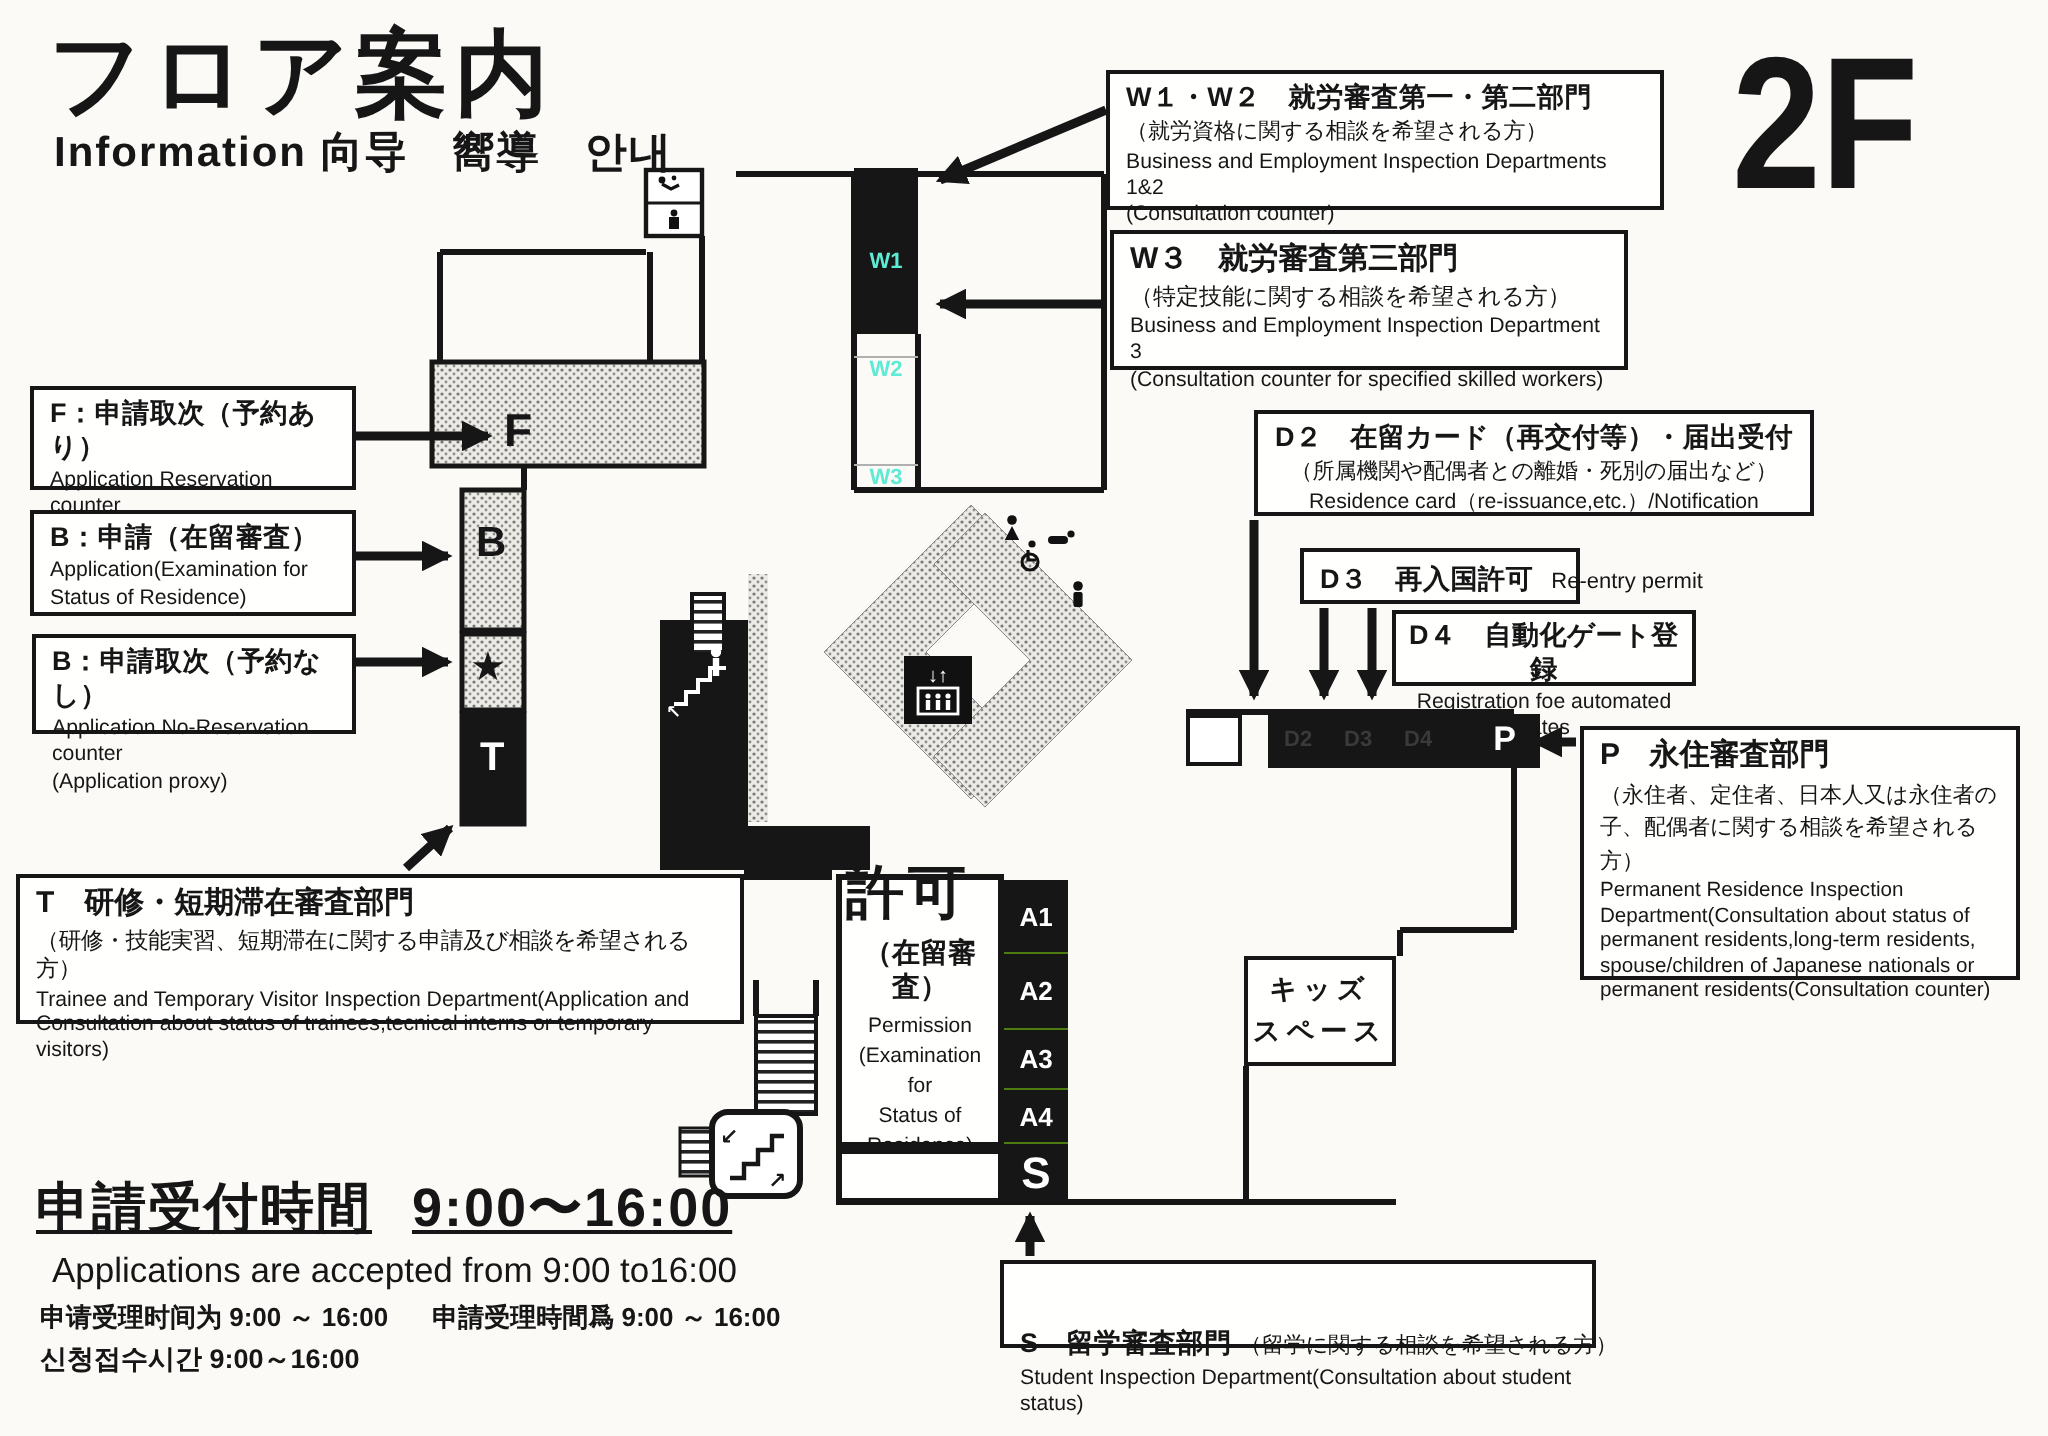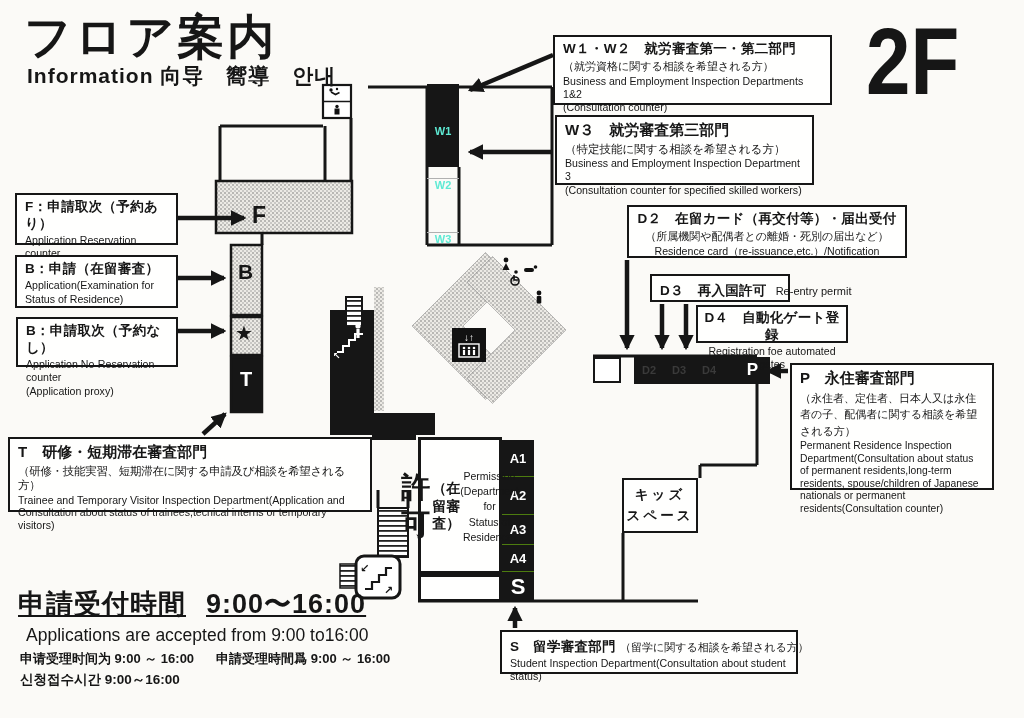--- a/index.html
+++ b/index.html
@@ -34,21 +34,21 @@
   .acol .cell{display:flex;align-items:center;justify-content:center;color:#fff;
               font-size:13px;font-weight:bold;}
   .acol .cell + .cell{border-top:1px solid #4d7c0f;}
   .acol .s-cell{font-size:22px;}
   .bar-d{left:621px;top:357px;width:136px;height:27px;margin-left:13px;}
   .bar-d span{position:absolute;font-weight:bold;}
   .faintlab{color:#3a3a3a;font-size:11px;top:7px;}
   .p-lab{color:#fff;font-size:17px;right:12px;top:3px;}
 
   .perm-box{left:418px;top:437px;width:84px;height:137px;border-width:3px;display:flex;
-            flex-direction:row;align-items:center;justify-content:center;text-align:center;padding:2px;}
+            flex-direction:column;align-items:flex-start;justify-content:center;text-align:center;padding:2px;}
   .perm-title{font-size:29px;font-weight:bold;letter-spacing:2px;}
   .perm-sub{font-size:14px;font-weight:bold;margin-top:2px;}
   .perm-en{font-size:10.5px;line-height:1.45;margin-top:3px;}
   .perm-empty{left:418px;top:574px;width:84px;height:28px;border-width:3px;padding:0;}
   .kids-box{left:622px;top:478px;width:76px;height:55px;display:flex;flex-direction:column;
             align-items:center;justify-content:center;gap:4px;padding:0;}
   .kids-box div{font-size:13.5px;font-weight:bold;letter-spacing:3px;}
 
   
   .hours{left:18px;top:586px;width:430px;}
@@ -216,21 +216,21 @@
     <div class="cell" style="height:30px;">A3</div>
     <div class="cell" style="height:26px;">A4</div>
     <div class="cell s-cell" style="height:31px;">S</div>
   </div>
 
   <div class="abox perm-box">
     <div class="perm-title">許可</div>
     <div class="perm-sub">（在留審査）</div>
     <div class="perm-en">
       <div>Permission</div>
-      <div>(Department for</div>
+      <div>(Examination for</div>
       <div>Status of</div>
       <div>Residence)</div>
     </div>
   </div>
   <div class="abox perm-empty"></div>
 
   <div class="abox kids-box">
     <div>キッズ</div>
     <div>スペース</div>
   </div>
@@ -257,21 +257,21 @@
 
   <div class="abox" style="left:650px;top:274px;width:140px;height:28px;white-space:nowrap;padding-top:4px;">
     <span class="jt">D３　再入国許可</span><span class="en-inline">Re-entry permit</span>
   </div>
 
   <div class="abox" style="left:696px;top:305px;width:152px;height:38px;text-align:center;padding:3px 4px;">
     <div class="jt">D４　自動化ゲート登録</div>
     <div class="en">Registration foe automated gates</div>
   </div>
 
-  <div class="abox" style="left:790px;top:363px;width:204px;height:127px;">
+  <div class="abox" style="left:790px;top:363px;width:220px;height:127px;">
     <div class="jt15">P　永住審査部門</div>
     <div class="jn" style="font-size:11px;line-height:1.5;">（永住者、定住者、日本人又は永住者の子、配偶者に関する相談を希望される方）</div>
     <div class="en" style="font-size:10.3px;">Permanent  Residence Inspection Department(Consultation about status of permanent residents,long-term residents, spouse/children of Japanese nationals or permanent residents(Consultation counter)</div>
   </div>
 
   <div class="abox" style="left:15px;top:193px;width:163px;height:52px;">
     <div class="jt">F：申請取次（予約あり）</div>
     <div class="en">Application Reservation counter</div>
     <div class="en">(Application proxy)</div>
   </div>
@@ -288,21 +288,21 @@
     <div class="en">(Application proxy)</div>
   </div>
 
   <div class="abox" style="left:8px;top:437px;width:364px;height:75px;">
     <div class="jt15">T　研修・短期滞在審査部門</div>
     <div class="jn" style="font-size:11.5px;letter-spacing:-0.3px;">（研修・技能実習、短期滞在に関する申請及び相談を希望される方）</div>
     <div class="en">Trainee and Temporary Visitor Inspection Department(Application and Consultation about status of trainees,tecnical interns or temporary visitors)</div>
   </div>
 
   <div class="abox" style="left:500px;top:630px;width:298px;height:44px;">
-    <div style="white-space:nowrap;">
+    <div style="white-space:nowrap;margin-top:26px;">
       <span class="jt">S　留学審査部門</span><span class="jn-inline">（留学に関する相談を希望される方）</span>
     </div>
     <div class="en">Student Inspection Department(Consultation about student status)</div>
   </div>
 
   <div class="hud hours">
     <div class="l1">
       <span>申請受付時間</span>
       <span>9:00〜16:00</span>
     </div>

